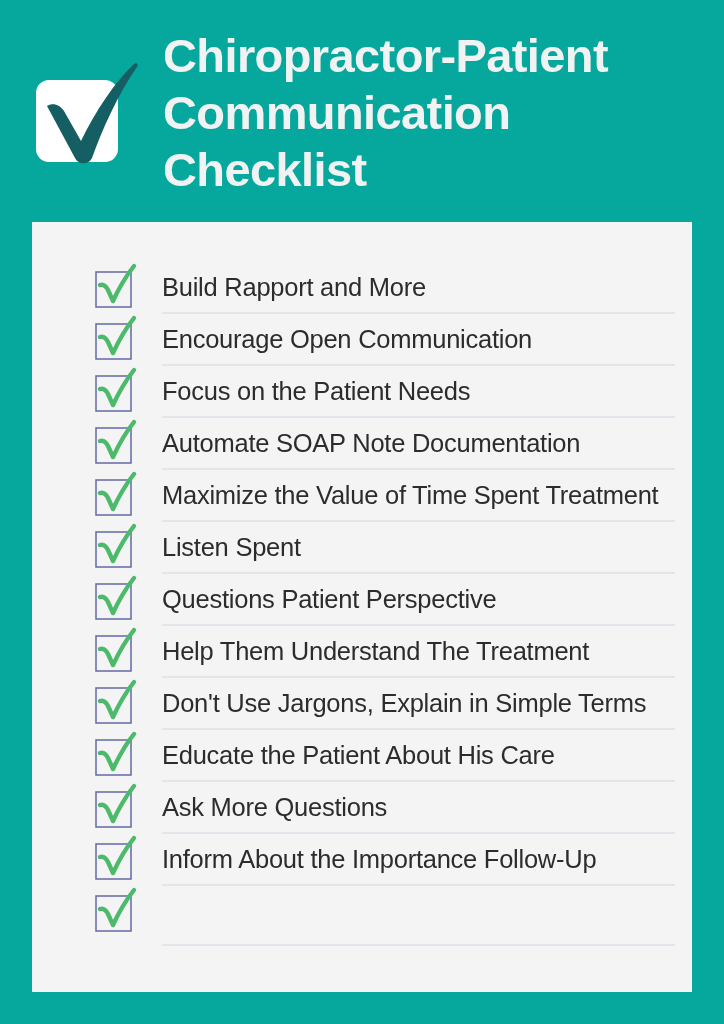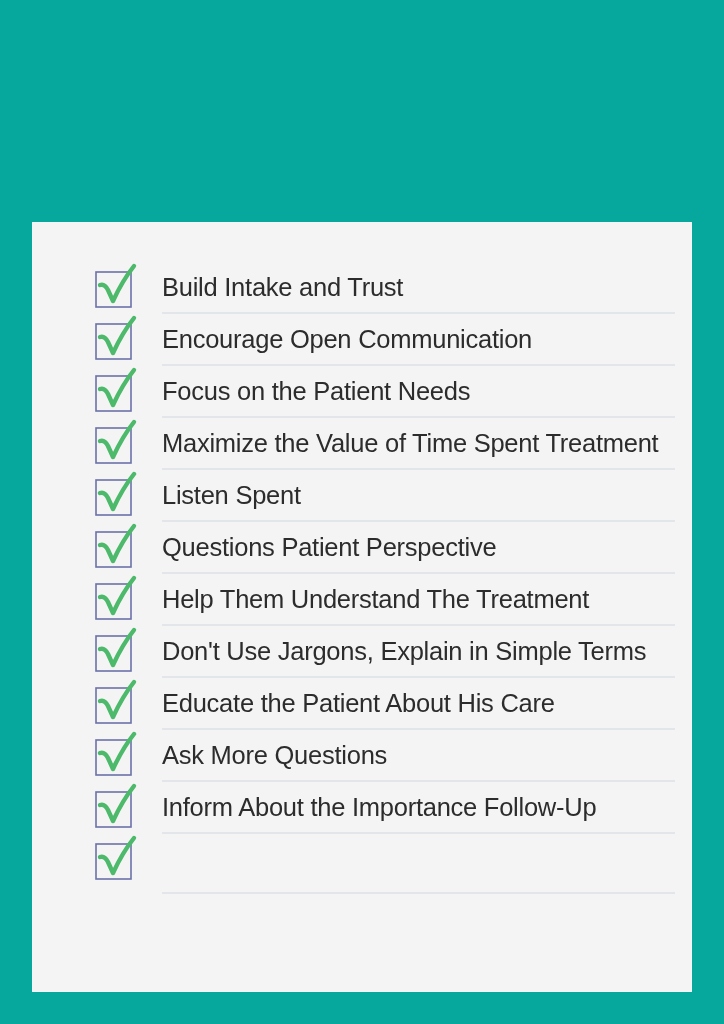--- a/index.html
+++ b/index.html
@@ -105,33 +105,46 @@
     bottom: 0;
     height: 2px;
     background: #e2e5ea;
   }
 </style>
 </head>
 <body>
 
 <div id="poster">
 
+  <div id="header">
+
+    <div id="logo">
+      <svg width="112" height="118" viewBox="0 0 112 118" xmlns="http://www.w3.org/2000/svg">
+        <rect x="6" y="32" width="82" height="82" rx="13" ry="13" fill="#ffffff"></rect>
+        <path d="M 17 58 C 23 54 30 57 34 63 L 51 93 C 66 62 85 34 104 16 C 106 14 109 16 107 19 C 88 46 72 82 62 110 C 59 117 48 117 45 110 Z" fill="#155e63"></path>
+      </svg>
+    </div>
+
+    <div id="title">Chiropractor-Patient
+Communication
+Checklist</div>
+  </div>
 
   <div id="panel">
 
     <div id="checklist">
 
       <div class="item">
         <span class="checkbox">
           <svg width="44" height="44" viewBox="0 0 44 44" xmlns="http://www.w3.org/2000/svg" style="overflow:visible">
             <rect x="1" y="6" width="35" height="35" fill="none" stroke="#6b72a8" stroke-width="1.6"></rect>
             <path d="M 5 19 C 8 18 11 20 13 24 L 18 35 C 24 22 31 10 39 0" fill="none" stroke="#4cb96b" stroke-width="4.4" stroke-linecap="round" stroke-linejoin="round"></path>
           </svg>
         </span>
-        <span class="item-label">Build Intake and Trust</span>
+        <span class="item-label">Build Rapport and More</span>
         <span class="divider"></span>
       </div>
 
       <div class="item">
         <span class="checkbox">
           <svg width="44" height="44" viewBox="0 0 44 44" xmlns="http://www.w3.org/2000/svg" style="overflow:visible">
             <rect x="1" y="6" width="35" height="35" fill="none" stroke="#6b72a8" stroke-width="1.6"></rect>
             <path d="M 5 19 C 8 18 11 20 13 24 L 18 35 C 24 22 31 10 39 0" fill="none" stroke="#4cb96b" stroke-width="4.4" stroke-linecap="round" stroke-linejoin="round"></path>
           </svg>
         </span>
@@ -143,20 +156,30 @@
         <span class="checkbox">
           <svg width="44" height="44" viewBox="0 0 44 44" xmlns="http://www.w3.org/2000/svg" style="overflow:visible">
             <rect x="1" y="6" width="35" height="35" fill="none" stroke="#6b72a8" stroke-width="1.6"></rect>
             <path d="M 5 19 C 8 18 11 20 13 24 L 18 35 C 24 22 31 10 39 0" fill="none" stroke="#4cb96b" stroke-width="4.4" stroke-linecap="round" stroke-linejoin="round"></path>
           </svg>
         </span>
         <span class="item-label">Focus on the Patient Needs</span>
         <span class="divider"></span>
       </div>
 
+      <div class="item">
+        <span class="checkbox">
+          <svg width="44" height="44" viewBox="0 0 44 44" xmlns="http://www.w3.org/2000/svg" style="overflow:visible">
+            <rect x="1" y="6" width="35" height="35" fill="none" stroke="#6b72a8" stroke-width="1.6"></rect>
+            <path d="M 5 19 C 8 18 11 20 13 24 L 18 35 C 24 22 31 10 39 0" fill="none" stroke="#4cb96b" stroke-width="4.4" stroke-linecap="round" stroke-linejoin="round"></path>
+          </svg>
+        </span>
+        <span class="item-label">Automate SOAP Note Documentation</span>
+        <span class="divider"></span>
+      </div>
 
       <div class="item">
         <span class="checkbox">
           <svg width="44" height="44" viewBox="0 0 44 44" xmlns="http://www.w3.org/2000/svg" style="overflow:visible">
             <rect x="1" y="6" width="35" height="35" fill="none" stroke="#6b72a8" stroke-width="1.6"></rect>
             <path d="M 5 19 C 8 18 11 20 13 24 L 18 35 C 24 22 31 10 39 0" fill="none" stroke="#4cb96b" stroke-width="4.4" stroke-linecap="round" stroke-linejoin="round"></path>
           </svg>
         </span>
         <span class="item-label">Maximize the Value of Time Spent Treatment</span>
         <span class="divider"></span>

